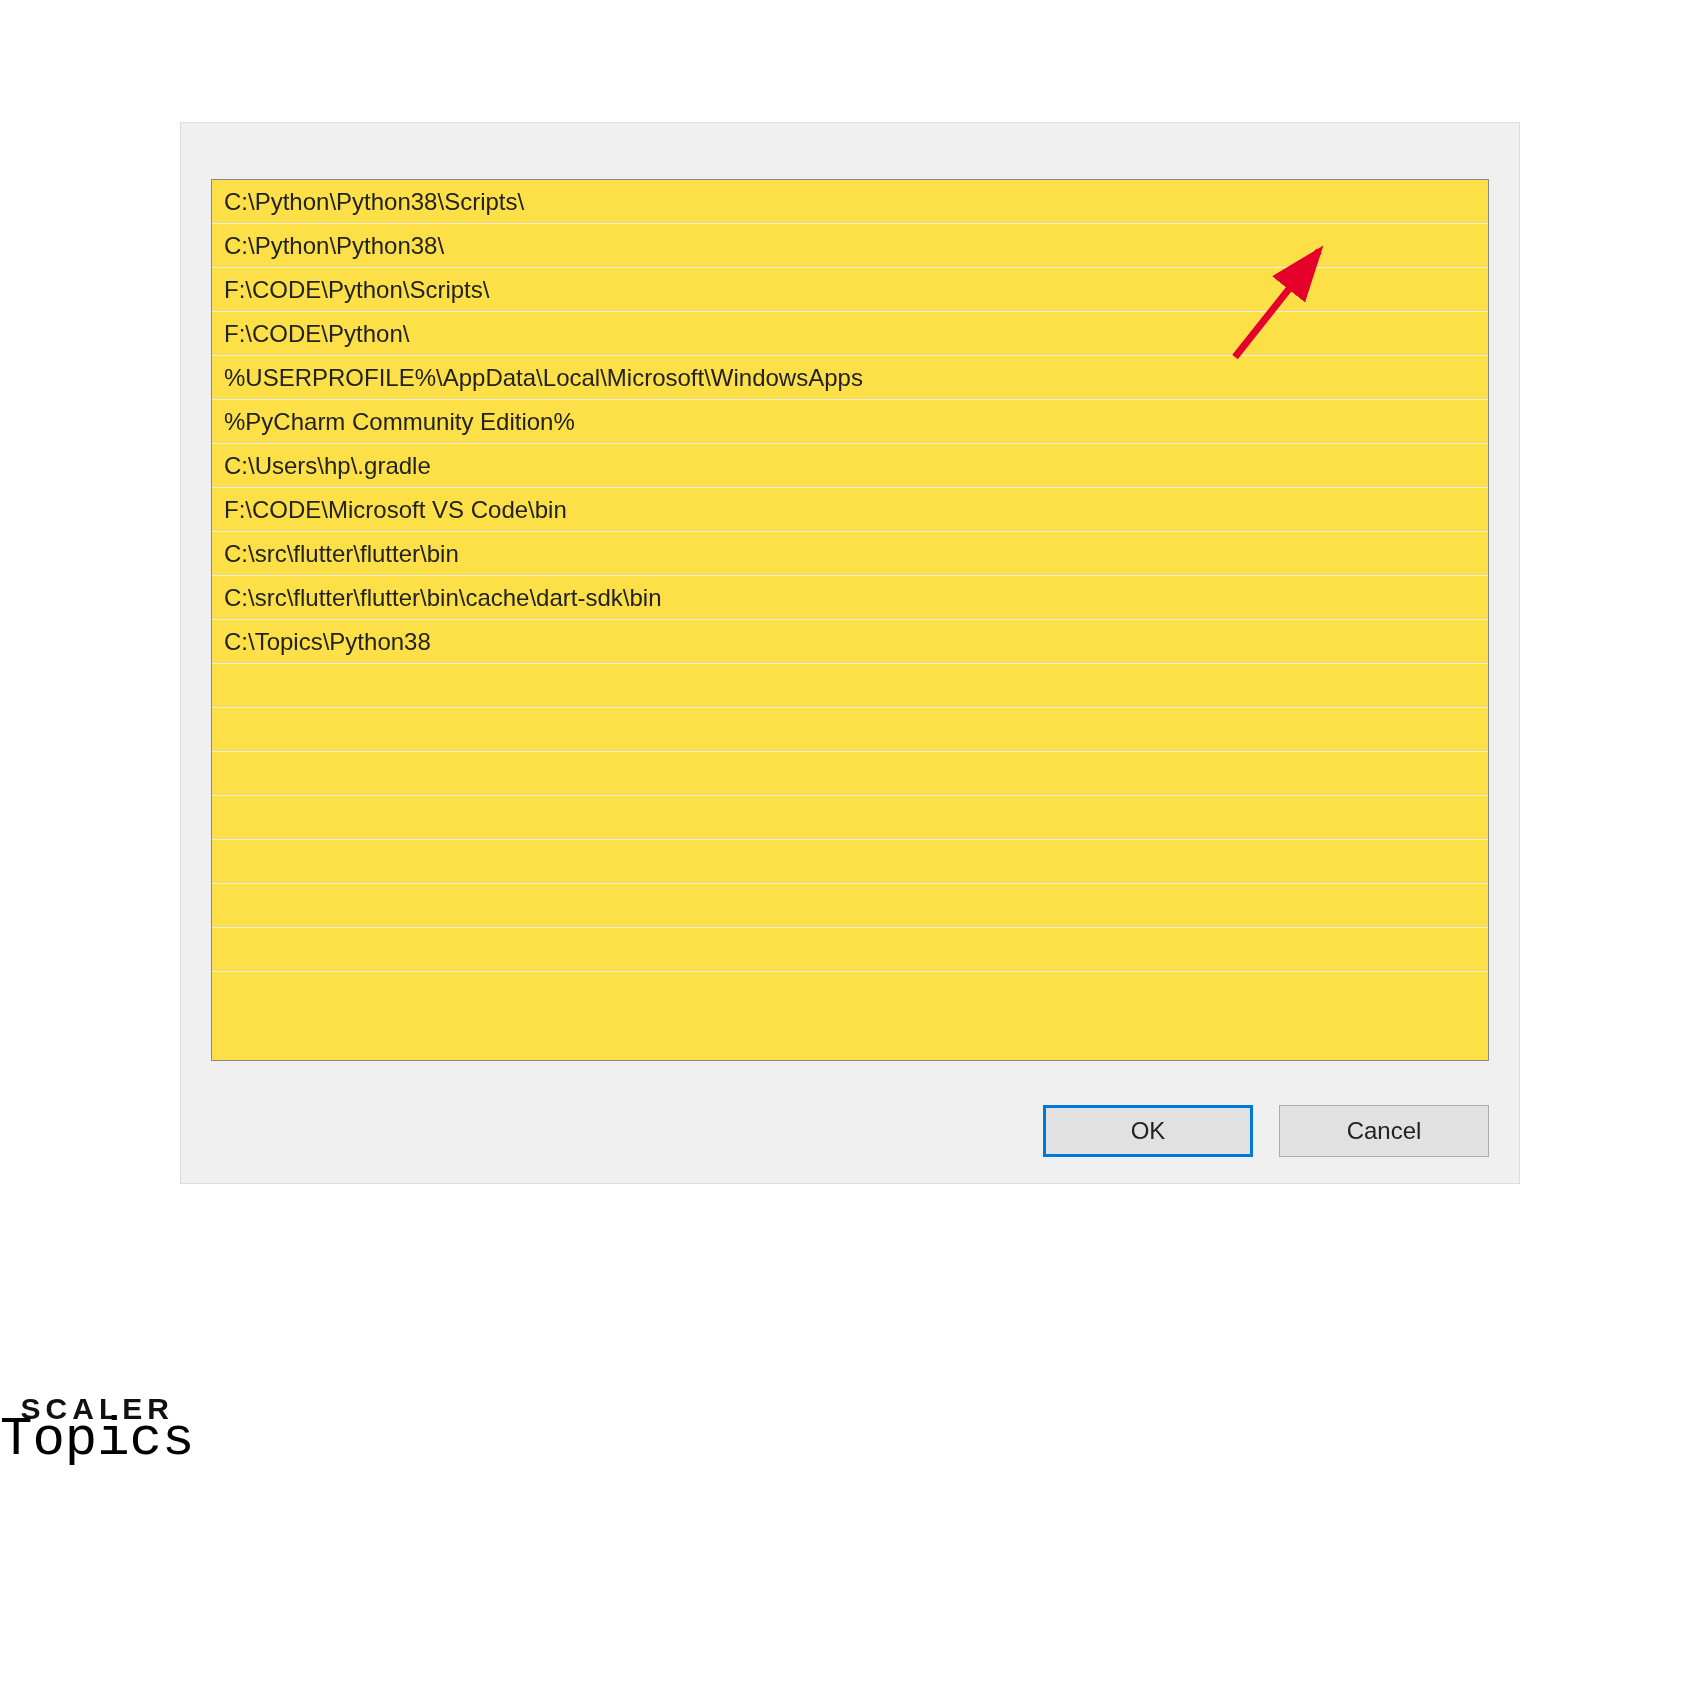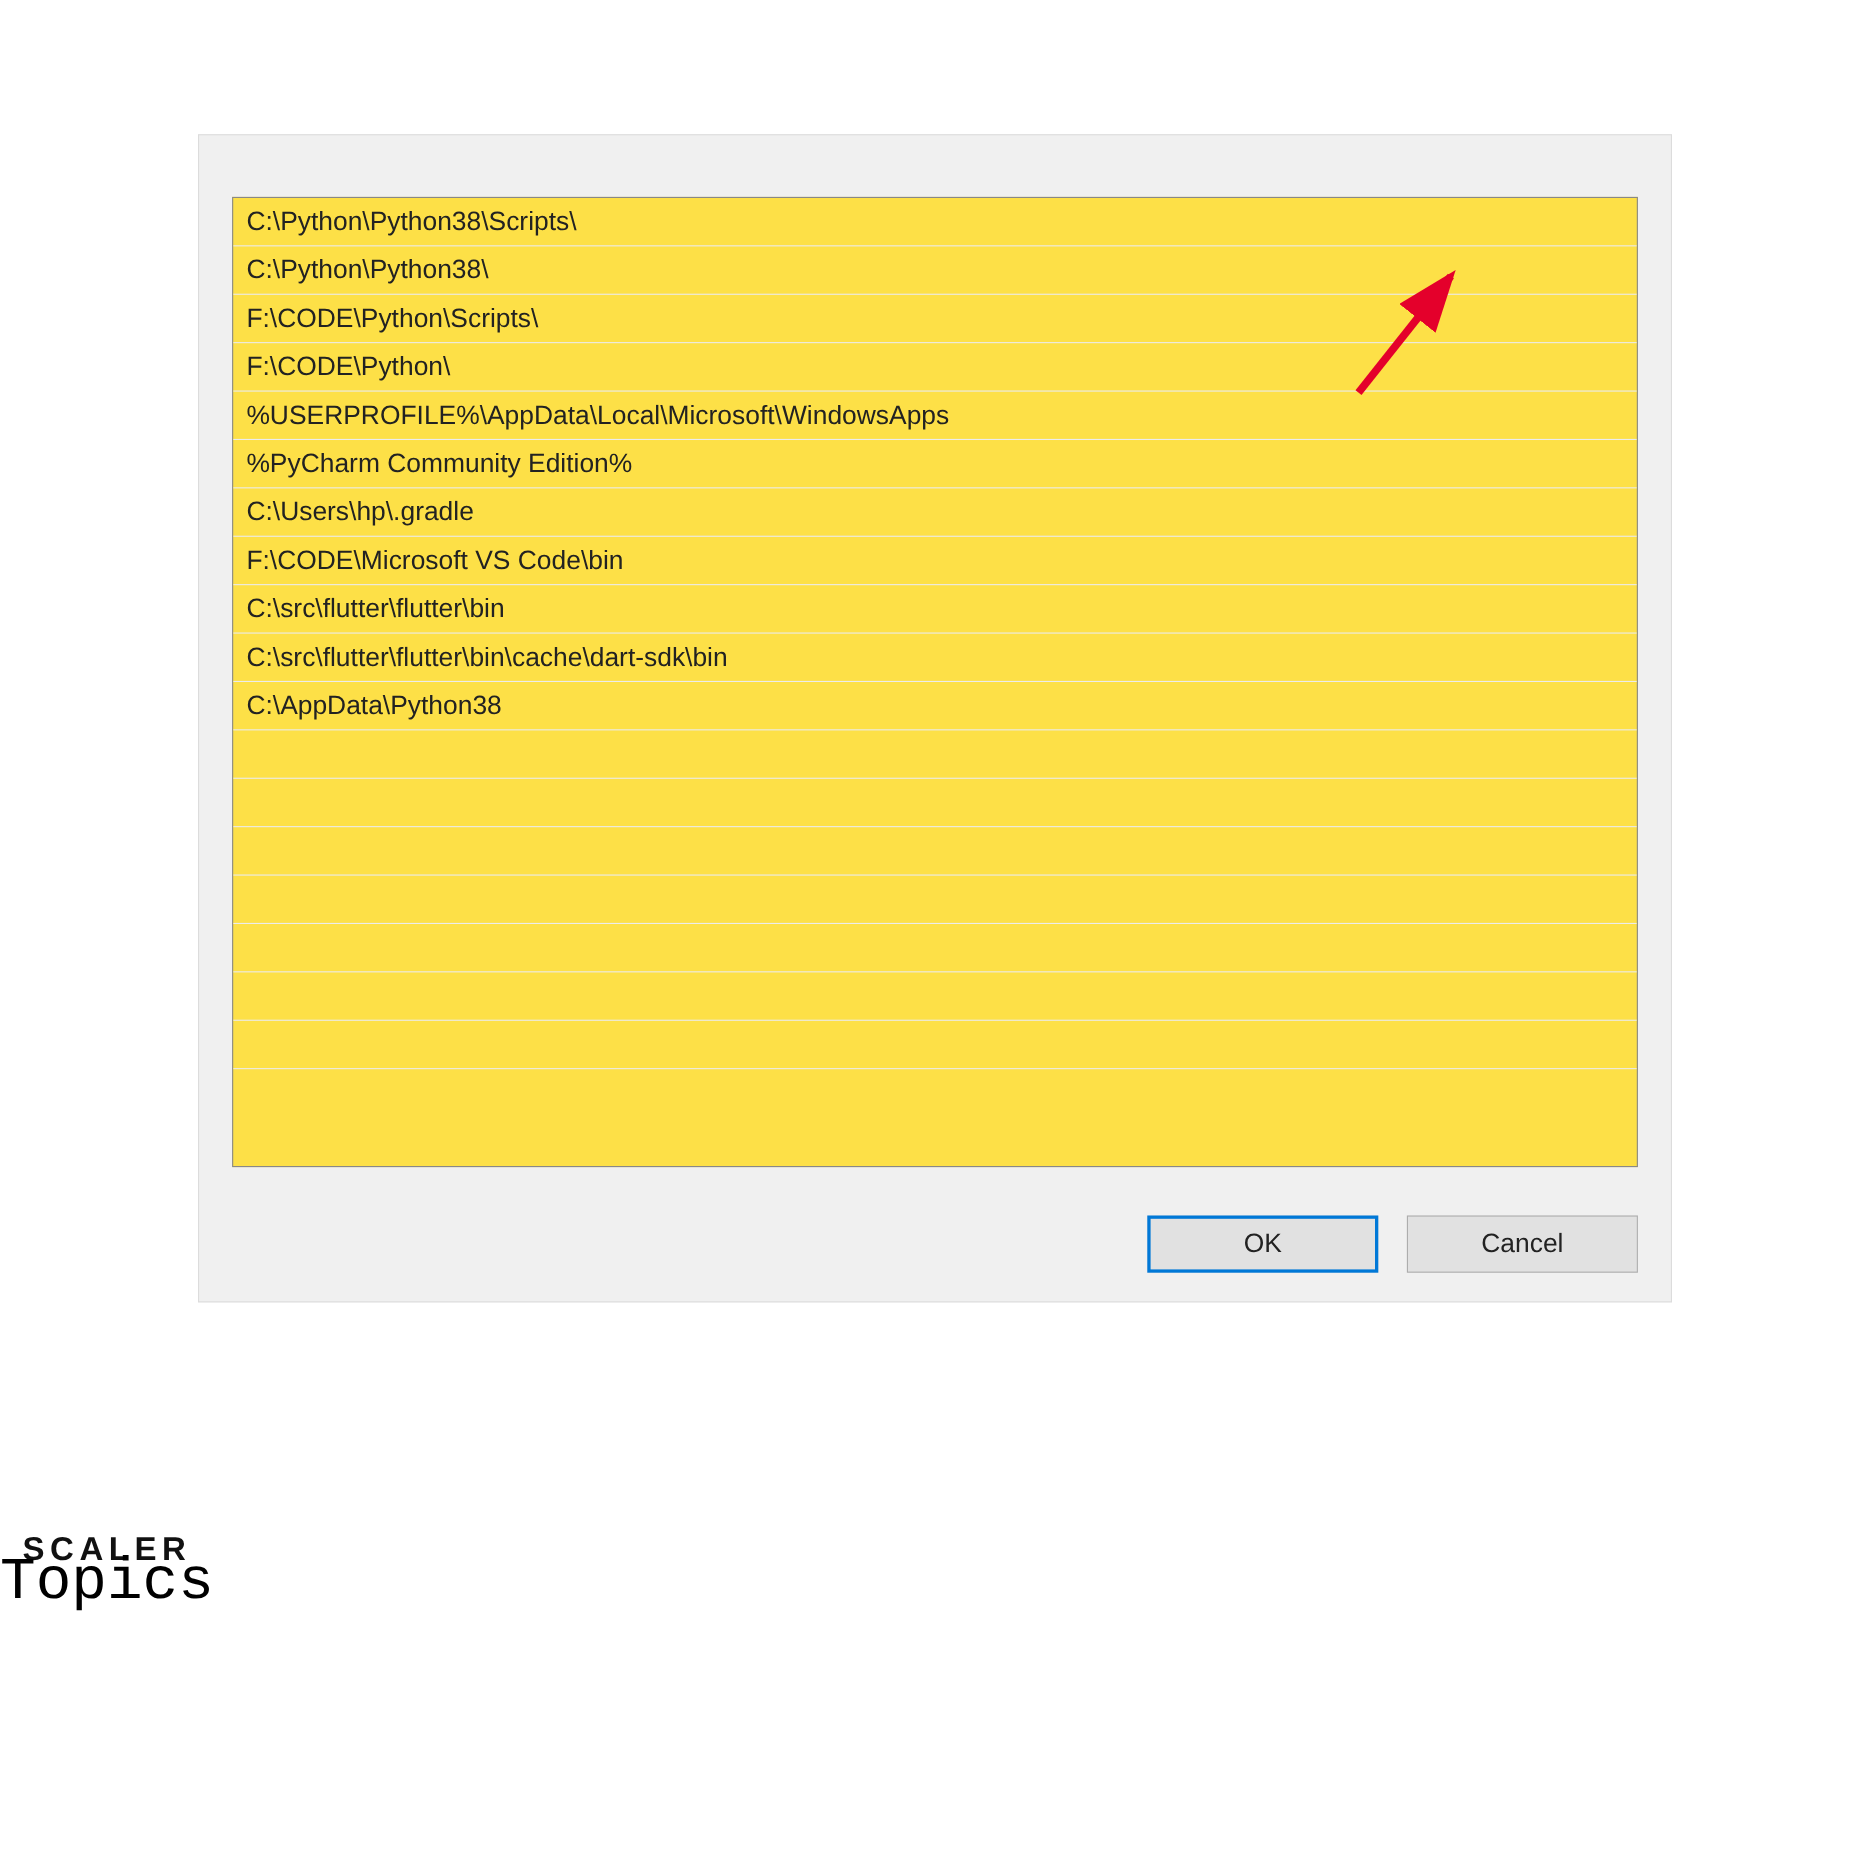--- a/index.html
+++ b/index.html
@@ -145,21 +145,21 @@
         <div class="list-item">C:\Python\Python38\Scripts\</div>
         <div class="list-item">C:\Python\Python38\</div>
         <div class="list-item">F:\CODE\Python\Scripts\</div>
         <div class="list-item">F:\CODE\Python\</div>
         <div class="list-item">%USERPROFILE%\AppData\Local\Microsoft\WindowsApps</div>
         <div class="list-item">%PyCharm Community Edition%</div>
         <div class="list-item">C:\Users\hp\.gradle</div>
         <div class="list-item">F:\CODE\Microsoft VS Code\bin</div>
         <div class="list-item">C:\src\flutter\flutter\bin</div>
         <div class="list-item">C:\src\flutter\flutter\bin\cache\dart-sdk\bin</div>
-        <div class="list-item">C:\AppData\Python38</div>
+        <div class="list-item">C:\Topics\Python38</div>
         <div class="list-item" style="border-bottom:1px solid #ececec"></div>
         <div class="list-item" style="border-bottom:1px solid #ececec"></div>
         <div class="list-item" style="border-bottom:1px solid #ececec"></div>
         <div class="list-item" style="border-bottom:1px solid #ececec"></div>
         <div class="list-item" style="border-bottom:1px solid #ececec"></div>
         <div class="list-item" style="border-bottom:1px solid #ececec"></div>
         <div class="list-item" style="border-bottom:1px solid #ececec"></div>
         <div class="list-item" style="border-bottom:none"></div>
       </div>
 

